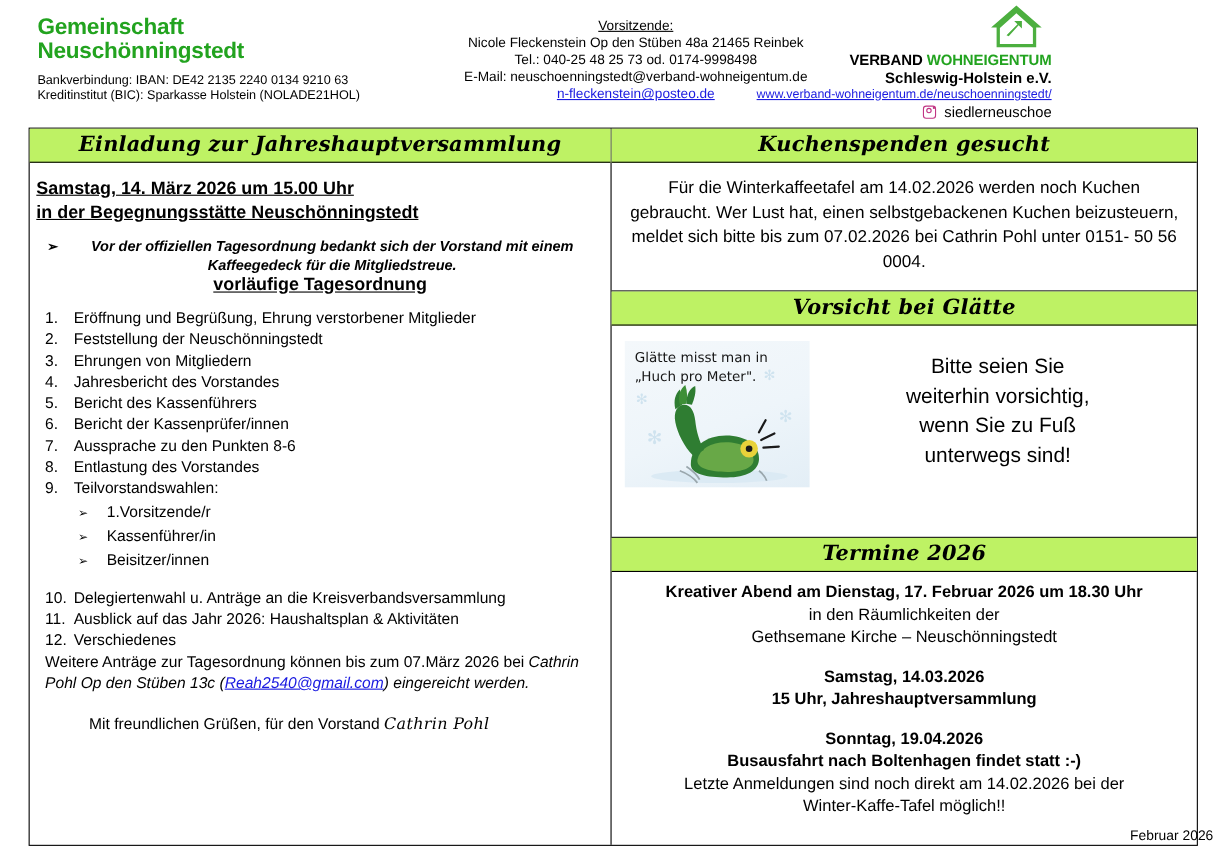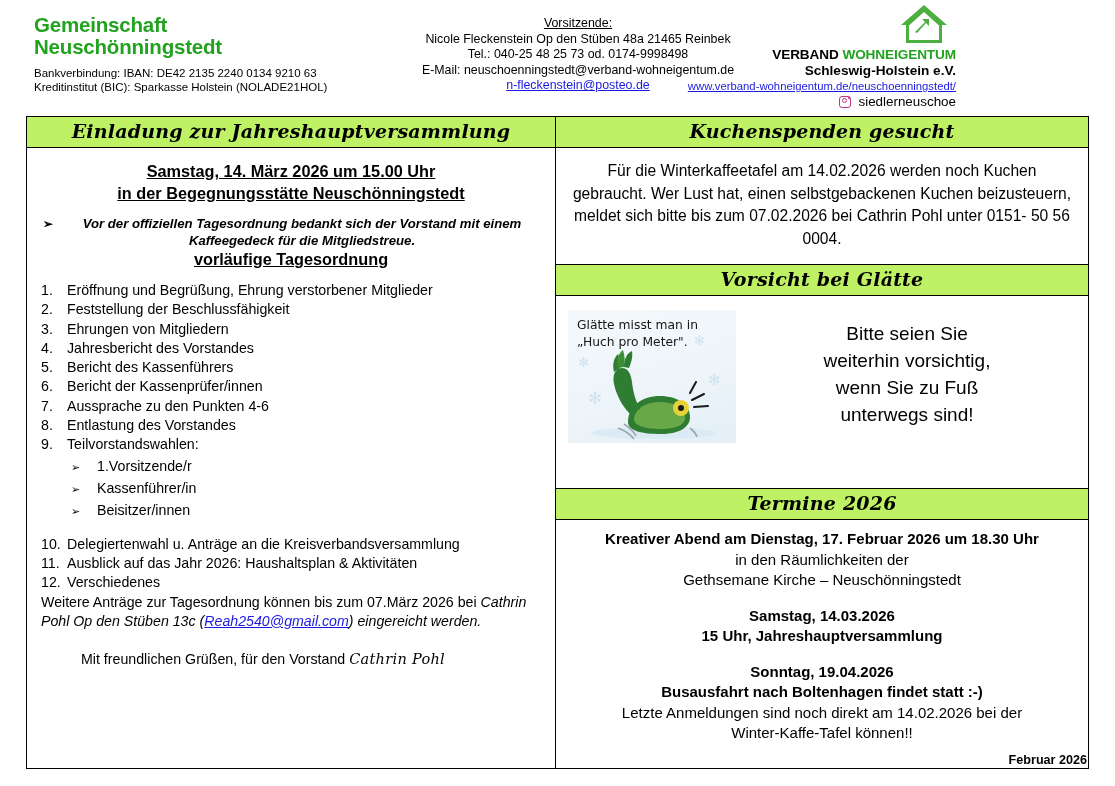--- a/index.html
+++ b/index.html
@@ -170,21 +170,20 @@
     border-bottom: 1.5px solid #000;
   }
 
   
   .left-body {
     padding: 12px 6px 6px 6px;
     height: 620px;
     box-sizing: border-box;
   }
   .headline {
-    text-align: center;
     font-size: 16.3px;
     font-weight: bold;
     line-height: 22px;
   }
   .headline span {
     text-decoration: underline;
   }
   .note-row {
     display: flex;
     margin-top: 11px;
@@ -328,24 +327,24 @@
   .tb {
     font-weight: bold;
     text-align: center;
   }
   .gap {
     height: 15px;
   }
 
   .footer-date {
     position: absolute;
-    right: 28px;
+    right: 12px;
     top: 753px;
     font-size: 12.6px;
-    font-weight: bold;
+    font-weight: normal;
   }
 </style>
 </head>
 <body>
 
 <div class="header">
 
   <div class="hdr-left">
     <div class="org-name">
       <div>Gemeinschaft</div>
@@ -399,41 +398,41 @@
 
       <div class="subhead">vorläufige Tagesordnung</div>
 
       <div class="agenda">
         <div class="agenda-item">
           <span class="agenda-num">1.</span>
           <span>Eröffnung und Begrüßung, Ehrung verstorbener Mitglieder</span>
         </div>
         <div class="agenda-item">
           <span class="agenda-num">2.</span>
-          <span>Feststellung der Beschlussfähigkeit</span>
+          <span>Feststellung der Neuschönningstedt</span>
         </div>
         <div class="agenda-item">
           <span class="agenda-num">3.</span>
           <span>Ehrungen von Mitgliedern</span>
         </div>
         <div class="agenda-item">
           <span class="agenda-num">4.</span>
           <span>Jahresbericht des Vorstandes</span>
         </div>
         <div class="agenda-item">
           <span class="agenda-num">5.</span>
           <span>Bericht des Kassenführers</span>
         </div>
         <div class="agenda-item">
           <span class="agenda-num">6.</span>
           <span>Bericht der Kassenprüfer/innen</span>
         </div>
         <div class="agenda-item">
           <span class="agenda-num">7.</span>
-          <span>Aussprache zu den Punkten 4-6</span>
+          <span>Aussprache zu den Punkten 8-6</span>
         </div>
         <div class="agenda-item">
           <span class="agenda-num">8.</span>
           <span>Entlastung des Vorstandes</span>
         </div>
         <div class="agenda-item">
           <span class="agenda-num">9.</span>
           <span>Teilvorstandswahlen:</span>
         </div>
       </div>
@@ -531,19 +530,19 @@
         <div class="tb">Kreativer Abend am Dienstag, 17. Februar 2026 um 18.30 Uhr</div>
         <div>in den Räumlichkeiten der</div>
         <div>Gethsemane Kirche – Neuschönningstedt</div>
         <div class="gap"></div>
         <div class="tb">Samstag, 14.03.2026</div>
         <div class="tb">15 Uhr, Jahreshauptversammlung</div>
         <div class="gap"></div>
         <div class="tb">Sonntag, 19.04.2026</div>
         <div class="tb">Busausfahrt nach Boltenhagen findet statt :-)</div>
         <div>Letzte Anmeldungen sind noch direkt am 14.02.2026 bei der</div>
-        <div>Winter-Kaffe-Tafel können!!</div>
+        <div>Winter-Kaffe-Tafel möglich!!</div>
       </div>
     </div>
   </div>
 </div>
 
 <div class="footer-date">Februar 2026</div>
 
 </body></html>

